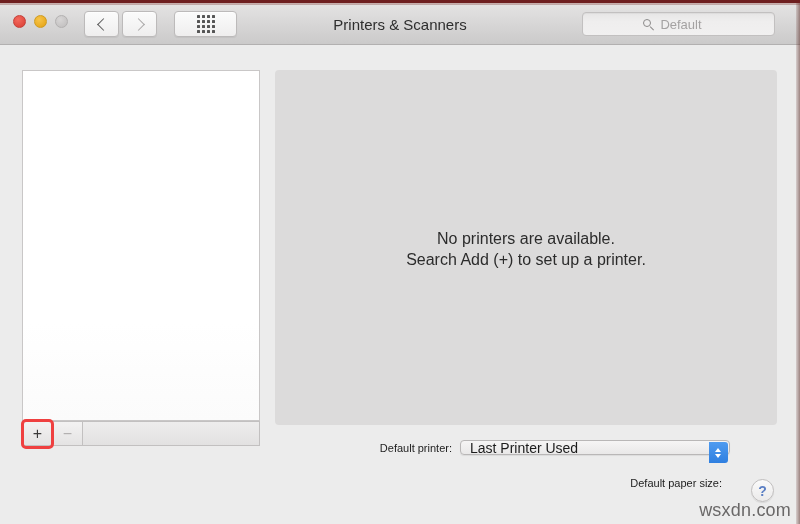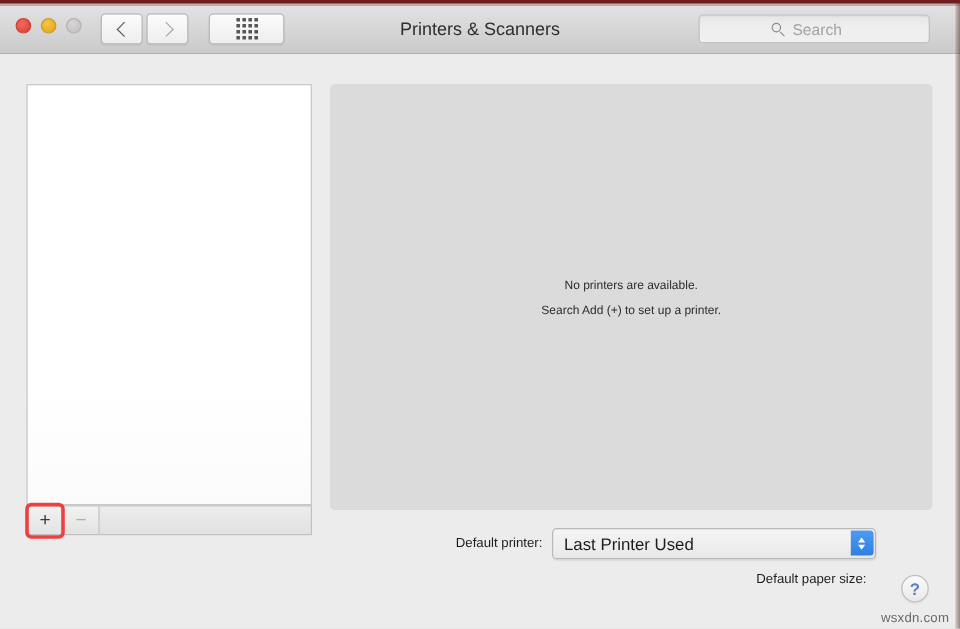--- a/index.html
+++ b/index.html
@@ -259,21 +259,21 @@
     left: 275px; top: 25px;
     width: 502px; height: 355px;
     background: #dcdbdb;
     border-radius: 4px;
   }
   .emptymsg {
     position: absolute;
     left: 0; top: 158px;
     width: 502px;
     text-align: center;
-    font-size: 10px;
+    font-size: 16px;
     color: #2c2c2c;
     line-height: 21px;
   }
   .emptymsg div { white-space: nowrap; }
 
   
   .row {
     position: absolute;
     display: flex;
     align-items: center;
@@ -283,21 +283,21 @@
 
   .rowlabel {
     font-size: 11px;
     color: #1d1d1d;
     margin-right: 8px;
   }
 
   .popup {
     position: relative;
     width: 270px;
-    height: 26px;
+    height: 15px;
     border-radius: 4px;
     background: linear-gradient(to bottom, #f6f5f5, #e9e8e8);
     border: 1px solid #b9b7b7;
     box-shadow: 0 1px 1px rgba(0,0,0,0.07);
     box-sizing: border-box;
     display: flex;
     align-items: center;
   }
   .popup .val {
     font-size: 14px;
@@ -345,21 +345,21 @@
     box-sizing: border-box;
     font-size: 14px;
     font-weight: bold;
     color: #5b7fc4;
   }
 
   
   .watermark {
     position: absolute;
     right: 9px; bottom: 3px;
-    font-size: 11px;
+    font-size: 18px;
     color: #6a6868;
     letter-spacing: 0.2px;
   }
 </style>
 </head>
 <body>
 
 <div class="window">
 
   <div class="edge-top"></div>
@@ -405,21 +405,21 @@
     </div>
 
     <div class="wintitle">Printers &amp; Scanners</div>
 
     <div class="searchfield">
       <div class="searchinner">
         <span class="magnifier">
           <span class="ring"></span>
           <span class="handle"></span>
         </span>
-        <span class="searchph">Search</span>
+        <span class="searchph">Default</span>
       </div>
     </div>
 
   </div>
 
   <div class="content">
 
     <div class="listpanel"></div>
 
     <div class="listtoolbar">

